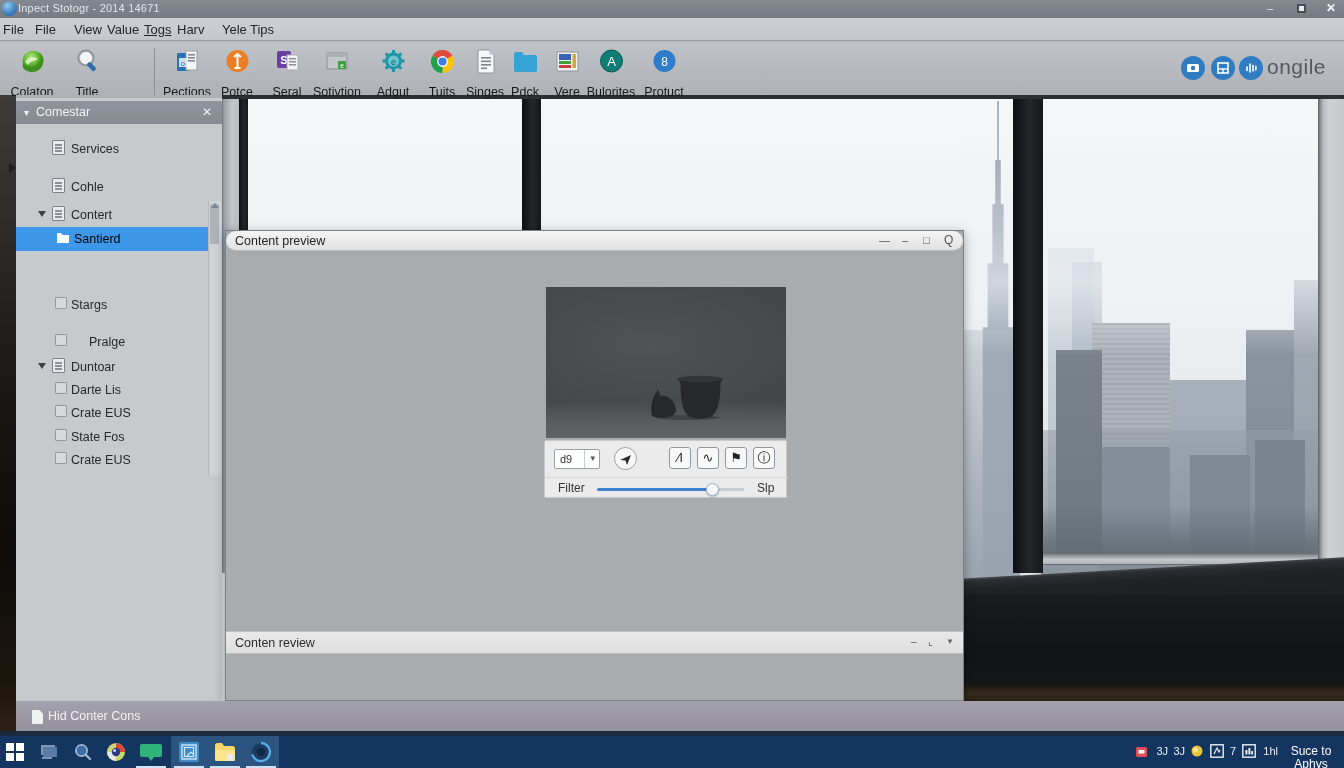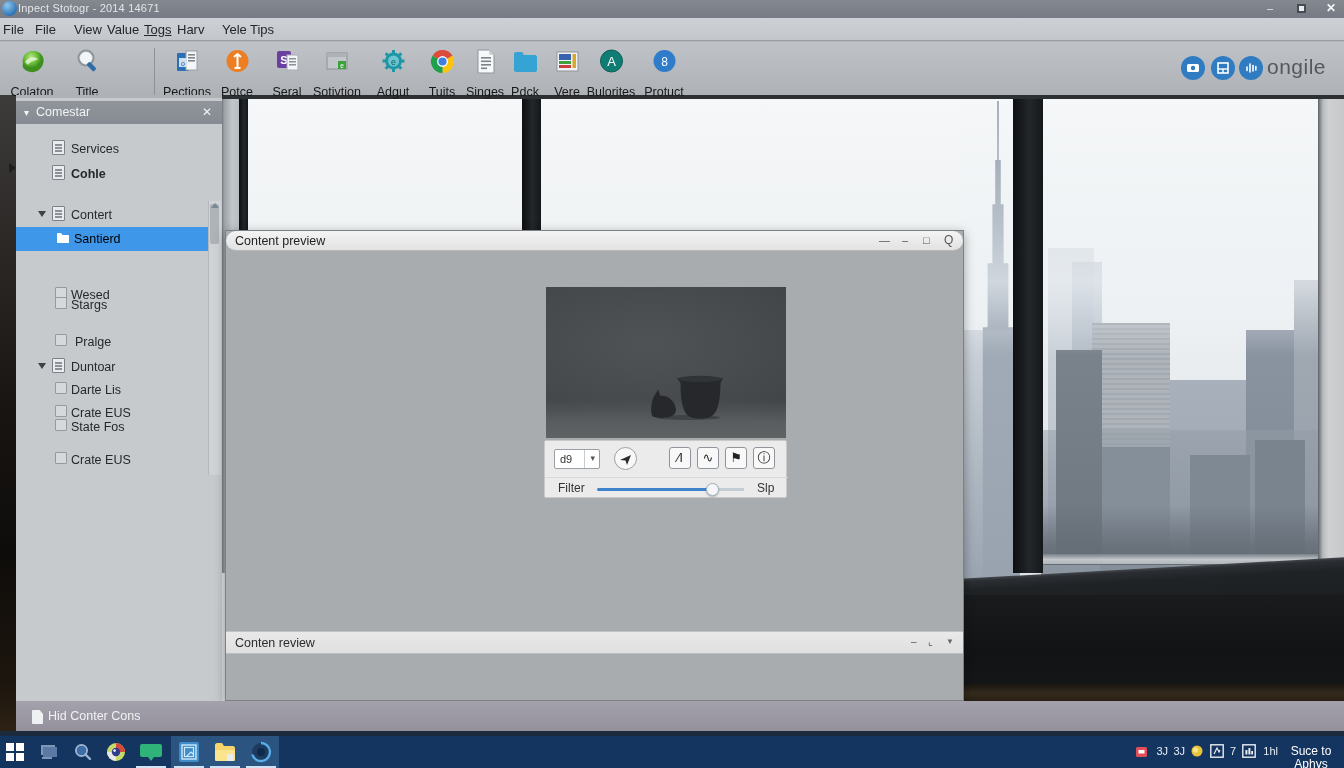--- a/index.html
+++ b/index.html
@@ -314,61 +314,57 @@
     <div id="phead">
         <span style="position:absolute;left:8px;top:6px;font-size:10px;">▾</span>
         <span style="position:absolute;left:20px;top:4px;">Comestar</span>
         <span style="position:absolute;right:10px;top:4px;font-size:12px;">✕</span>
       </div>
     <div id="ptree">
       <div class="trow" style="top:14px;">
           <span class="doc" style="left:36px;top:2px;"></span>
           <span class="t" style="left:55px;">Services</span>
         </div>
-      <div class="trow" style="top:39px;font-weight:bold;">
+      <div class="trow" style="top:52px;">
           <span class="doc" style="left:36px;top:2px;"></span>
           <span class="t" style="left:55px;">Cohle</span>
         </div>
       <div class="trow" style="top:80px;">
           <span class="arr" style="left:22px;top:7px;"></span>
           <span class="doc" style="left:36px;top:2px;"></span>
           <span class="t" style="left:55px;">Contert</span>
         </div>
       <div id="hirow" style="top:103px;">
           <svg style="position:absolute;left:40px;top:5px;" width="14" height="12" viewBox="0 0 14 12">
             <path d="M1 2 C1 1.4 1.4 1 2 1 L5 1 L6.5 3 L12 3 C12.6 3 13 3.4 13 4 L13 10 C13 10.6 12.6 11 12 11 L2 11 C1.4 11 1 10.6 1 10 Z" fill="#fff"></path>
           </svg>
           <span style="position:absolute;left:58px;top:5px;color:#000000;">Santierd</span>
         </div>
-      <div class="trow" style="top:160px;">
-          <span class="cb" style="left:39px;top:3px;"></span>
-          <span class="t" style="left:55px;">Wesed</span>
-        </div>
       <div class="trow" style="top:170px;text-align:center;">
           <span class="cb" style="left:39px;top:3px;"></span>
           <span class="t" style="left:55px;">Stargs</span>
         </div>
       <div class="trow" style="top:207px;">
           <span class="cb" style="left:39px;top:3px;"></span>
-          <span class="t" style="left:59px;text-align:right;">Pralge</span>
+          <span class="t" style="left:73px;text-align:right;">Pralge</span>
         </div>
       <div class="trow" style="top:232px;">
           <span class="arr" style="left:22px;top:7px;"></span>
           <span class="doc" style="left:36px;top:2px;"></span>
           <span class="t" style="left:55px;">Duntoar</span>
         </div>
       <div class="trow" style="top:255px;">
           <span class="cb" style="left:39px;top:3px;"></span>
           <span class="t" style="left:55px;">Darte Lis</span>
         </div>
       <div class="trow" style="top:278px;">
           <span class="cb" style="left:39px;top:3px;"></span>
           <span class="t" style="left:55px;">Crate EUS</span>
         </div>
-      <div class="trow" style="top:292px;">
+      <div class="trow" style="top:302px;">
           <span class="cb" style="left:39px;top:3px;"></span>
           <span class="t" style="left:55px;">State Fos</span>
         </div>
       <div class="trow" style="top:325px;">
           <span class="cb" style="left:39px;top:3px;"></span>
           <span class="t" style="left:55px;">Crate EUS</span>
         </div>
     </div>
     <div id="pscroll"></div>
     <div id="pthumb"></div>

